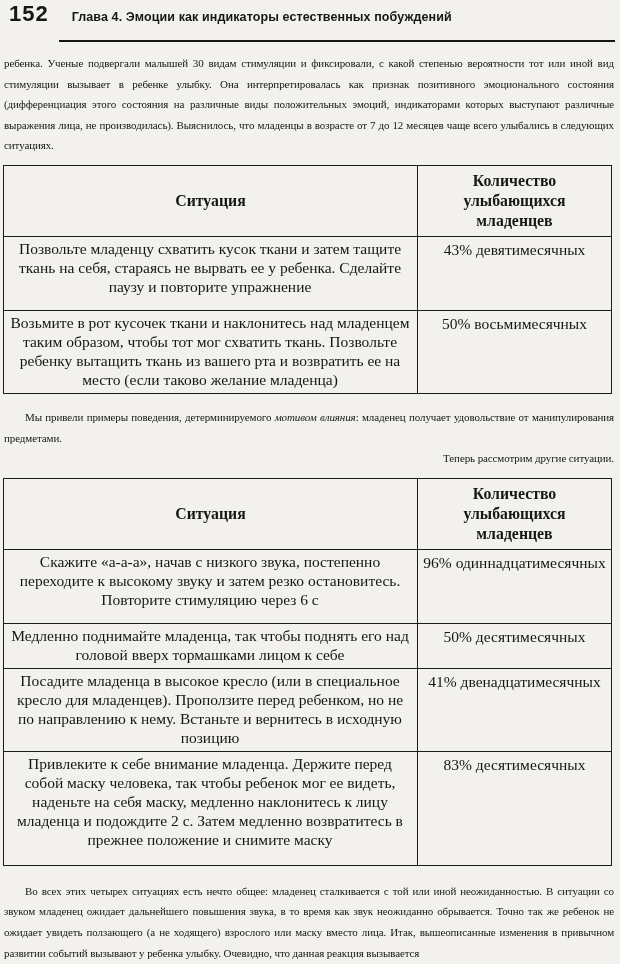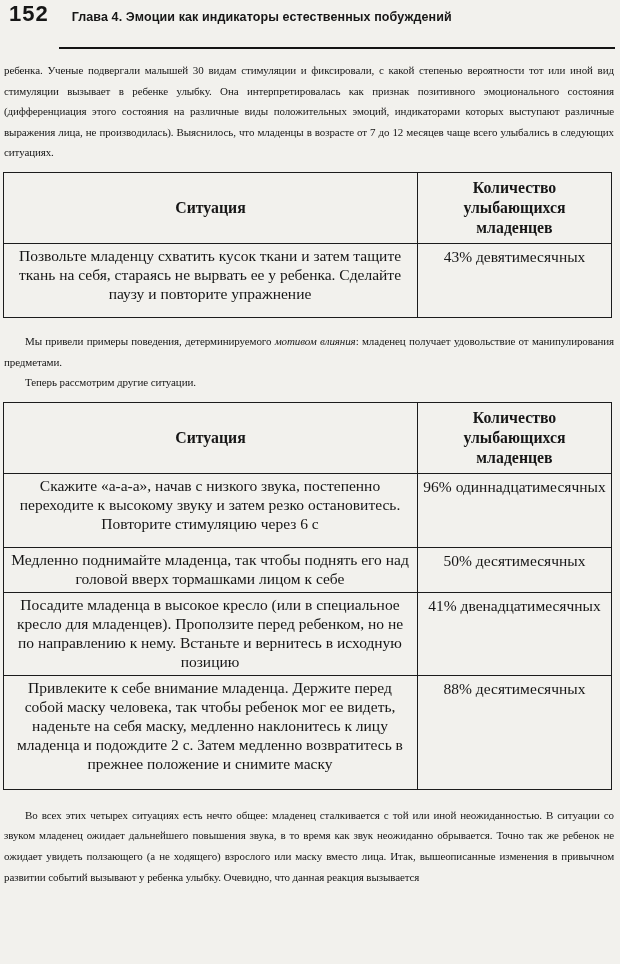--- a/index.html
+++ b/index.html
@@ -23,38 +23,38 @@
   .pagenum{
     font-size:22px;
     font-weight:bold;
     line-height:22px;
     letter-spacing:1px;
   }
   .runhead-wrap{
     flex:1;
     margin-left:10px;
     border-bottom:2px solid #141414;
-    padding:4px 0 22px 13px;
+    padding:4px 0 15px 13px;
   }
   .runhead{
     font-size:12.5px;
     font-weight:bold;
     letter-spacing:0.1px;
   }
   
   p.body{
     margin:0 6px 0 4px;
     font-size:11px;
     line-height:20.6px;
     text-align:justify;
     letter-spacing:-0.1px;
   }
   p.first{margin-top:11px;}
   p.indent{text-indent:21px;}
-  p.noj{text-align:left;}
+  p.noj{text-align:right;}
   p.gap-lg{margin-top:13px;}
   p.gap-xl{margin-top:15px;}
   i{font-style:italic;}
   
   table.smiles{
     border-collapse:collapse;
     table-layout:fixed;
     width:609px;
     margin:9px 0 0 3px;
     font-size:15.5px;
@@ -109,20 +109,24 @@
       <tr>
         <th>Ситуация</th>
         <th>Количество улыбающихся младенцев</th>
       </tr>
     </thead>
     <tbody>
       <tr class="pad-b">
         <td class="sit">Позвольте младенцу схватить кусок ткани и затем тащите ткань на себя, стараясь не вырвать ее у ребенка. Сделайте паузу и повторите упражнение</td>
         <td class="res">43% девятимесячных</td>
       </tr>
+      <tr>
+        <td class="sit">Возьмите в рот кусочек ткани и наклонитесь над младенцем таким образом, чтобы тот мог схватить ткань. Позвольте ребенку вытащить ткань из вашего рта и возвратить ее на место (если таково желание младенца)</td>
+        <td class="res">50% восьмимесячных</td>
+      </tr>
     </tbody>
   </table>
 
   <p class="body indent gap-lg"><span>Мы привели примеры поведения, детерминируемого </span><i>мотивом влияния</i><span>: младенец получает удовольствие от манипулирования предметами.</span></p>
 
   <p class="body indent noj">Теперь рассмотрим другие ситуации.</p>
 
   <table class="smiles">
     <colgroup>
         <col class="c1">
@@ -142,20 +146,20 @@
       <tr>
         <td class="sit">Медленно поднимайте младенца, так чтобы поднять его над головой вверх тормашками лицом к себе</td>
         <td class="res">50% десятимесячных</td>
       </tr>
       <tr>
         <td class="sit">Посадите младенца в высокое кресло (или в специальное кресло для младенцев). Проползите перед ребенком, но не по направлению к нему. Встаньте и вернитесь в исходную позицию</td>
         <td class="res">41% двенадцатимесячных</td>
       </tr>
       <tr class="pad-b2">
         <td class="sit">Привлеките к себе внимание младенца. Держите перед собой маску человека, так чтобы ребенок мог ее видеть, наденьте на себя маску, медленно наклонитесь к лицу младенца и подождите 2 с. Затем медленно возвратитесь в прежнее положение и снимите маску</td>
-        <td class="res">88% десятимесячных</td>
+        <td class="res">83% десятимесячных</td>
       </tr>
     </tbody>
   </table>
 
   <p class="body indent gap-xl"><span>Во всех этих четырех ситуациях есть нечто общее: младенец сталкивается с той или иной неожиданностью. В ситуации со звуком младенец ожидает дальнейшего повышения звука, в то время как звук неожиданно обрывается. Точно так же ребенок не ожидает увидеть ползающего (а не ходящего) взрослого или маску вместо лица. Итак, вышеописанные изменения в привычном развитии событий вызывают у ребенка улыбку. Очевидно, что данная реакция вызывается </span></p>
 
 </div>
 
 </body></html>

